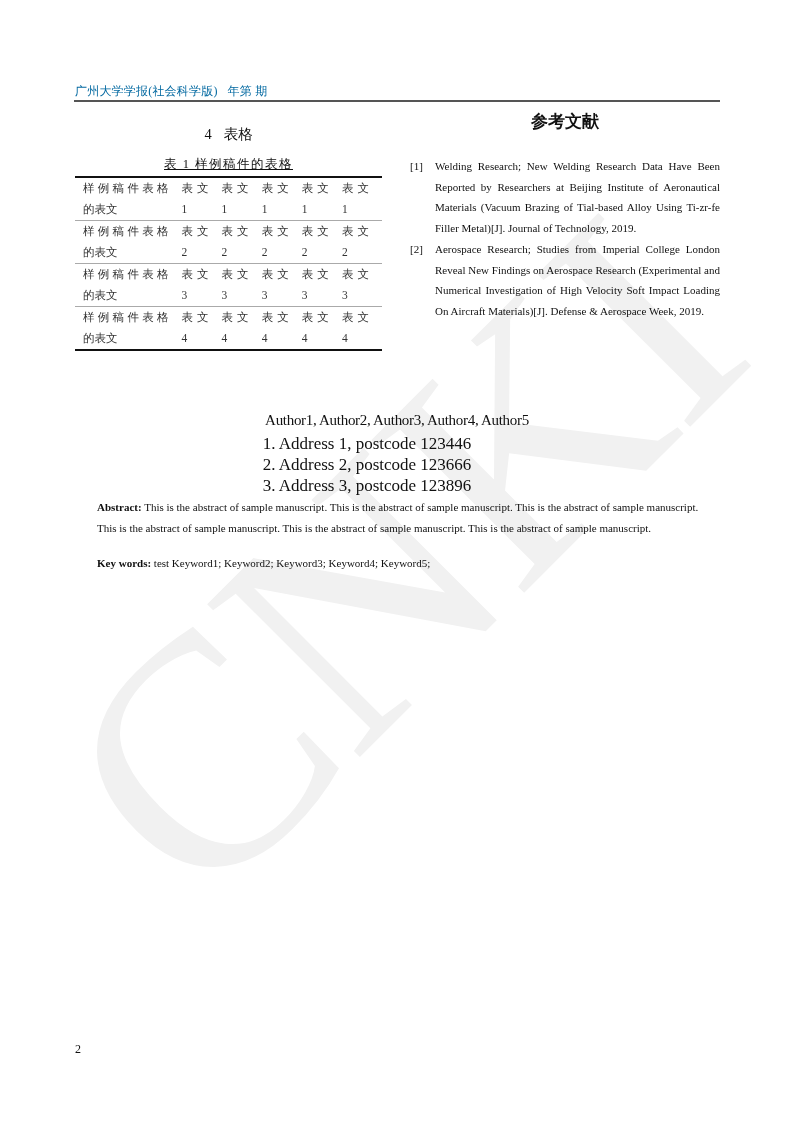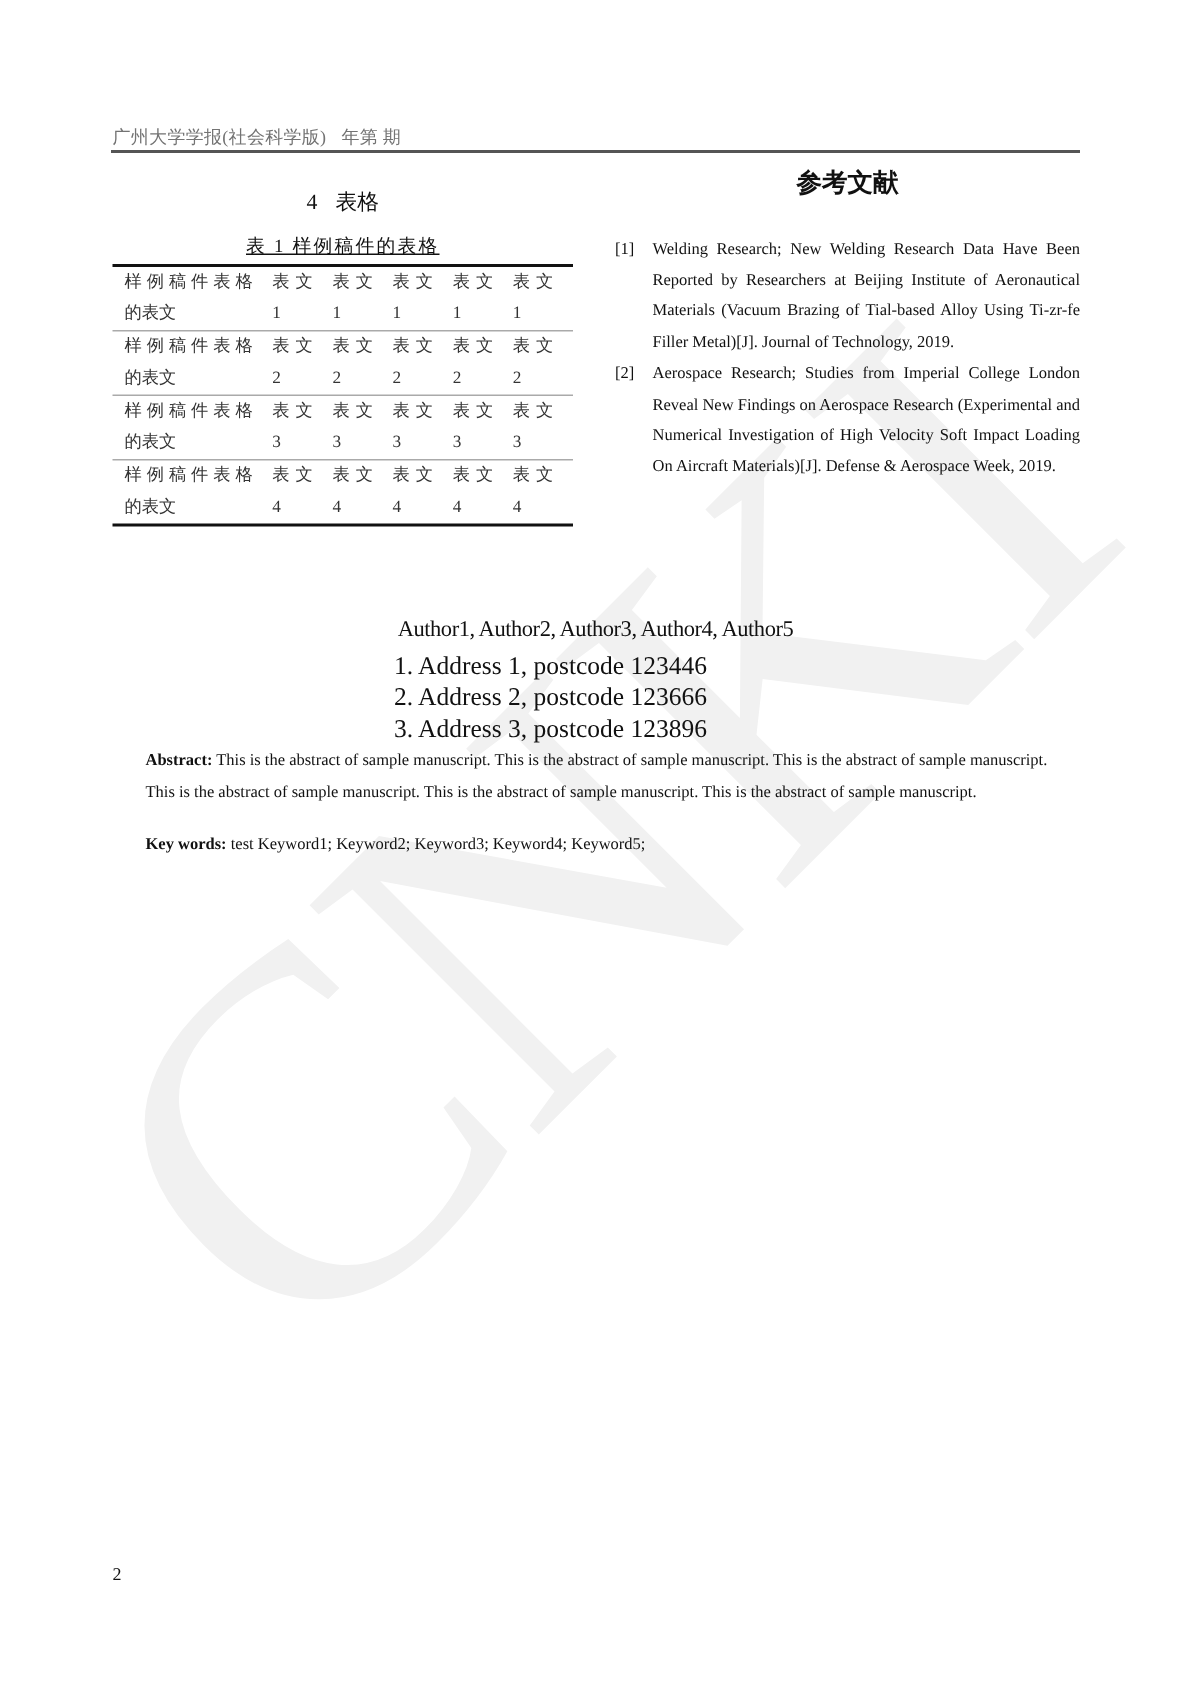--- a/index.html
+++ b/index.html
@@ -11,21 +11,21 @@
       position: absolute; left: 400px; top: 560px;
       transform: translate(-50%, -50%) rotate(-45deg);
       font-family: "Liberation Serif", "DejaVu Serif", serif;
       font-size: 330px; color: #f1f1f1; letter-spacing: -6px;
       white-space: nowrap; line-height: 1; z-index: 0; user-select: none;
     }
     .content { position: absolute; inset: 0; z-index: 1; }
 
     .running-head {
       position: absolute; left: 75px; top: 83px;
-      font-size: 12px; color: #737373; letter-spacing: 0.2px;
+      font-size: 12px; color: #0369a1; letter-spacing: 0.2px;
     }
     .running-head .issue { margin-left: 10px; }
     .head-rule { position: absolute; left: 74px; top: 100px; width: 646px; height: 1.5px; background: #555; }
 
     .section-title {
       position: absolute; left: 75px; width: 307px; top: 125px;
       text-align: center; font-weight: normal; font-size: 14.5px;
     }
     .section-title .num { margin-right: 12px; }
     .table-caption {

